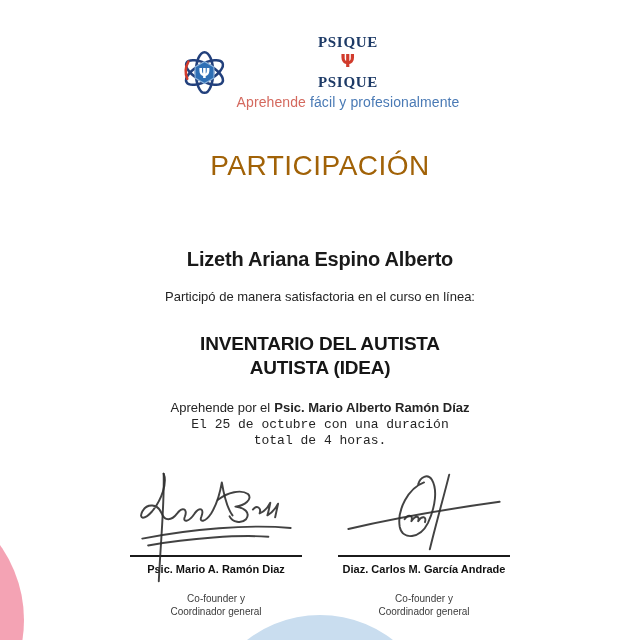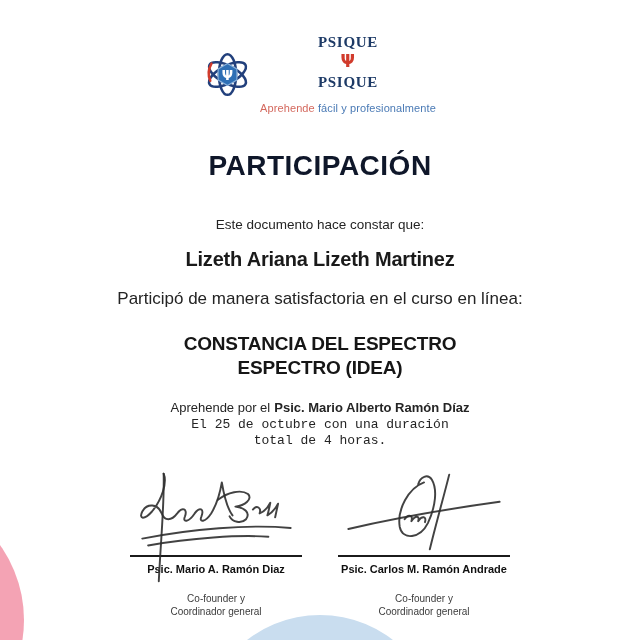--- a/index.html
+++ b/index.html
@@ -11,32 +11,32 @@
 
   
   .logo-row{top:35px;display:flex;justify-content:center;align-items:center;gap:9px;}
   .logo-icon svg{display:block;}
   .brand-text{text-align:left;}
   .brand-line{
     font-family:"Liberation Serif",serif;font-weight:700;font-size:15px;
     letter-spacing:0.7px;color:#1d3a66;display:flex;align-items:center;gap:4px;line-height:1;flex-direction:column;
   }
   .brand-psi{color:#d13b2c;font-size:17px;font-family:"DejaVu Sans",sans-serif;font-weight:700;position:relative;top:-1px;}
-  .tagline{font-size:11px;margin-top:13px;letter-spacing:0.1px;line-height:1;}
+  .tagline{font-size:14px;margin-top:5px;letter-spacing:0.1px;line-height:1;}
   .tagline-hl{color:#d4695e;}
   .tagline-rest{color:#4a7ab5;}
 
   
   .title1{top:111px;font-size:34px;font-weight:700;letter-spacing:0.5px;color:#141414;line-height:38px;}
-  .title2{top:149px;font-size:28px;font-weight:700;letter-spacing:0.5px;color:#0f172a;line-height:34px;}
+  .title2{top:149px;font-size:28px;font-weight:400;letter-spacing:0.5px;color:#a16207;line-height:34px;}
 
   
   .intro{top:217px;font-size:13.5px;color:#242424;}
   .recipient{top:248px;font-size:20px;font-weight:700;letter-spacing:-0.2px;color:#1a1a1a;}
-  .statement{top:289px;font-size:17px;color:#242424;}
+  .statement{top:289px;font-size:13px;color:#242424;}
   .course{top:332px;font-size:19px;font-weight:700;letter-spacing:-0.2px;line-height:24px;color:#161616;}
   .instructor{top:400px;font-size:13px;color:#242424;}
   .instructor b{margin-left:4px;}
   .schedule{top:417px;font-size:13px;line-height:16px;color:#242424;font-family:Liberation Mono, monospace;}
   .schedule .inner{display:inline-block;max-width:302px;}
 
   
   .sig-row{top:465px;display:flex;justify-content:center;gap:36px;}
   .sig-col{width:172px;text-align:center;position:relative;}
   .sig-art{position:relative;height:90px;}
@@ -82,27 +82,26 @@
         <span>PSIQUE</span>
       </div>
       <div class="tagline">
         <span class="tagline-hl">Aprehende</span><span class="tagline-rest"> fácil y profesionalmente</span>
       </div>
     </div>
   </div>
 
   <div class="centered title2">PARTICIPACIÓN</div>
 
-  <div class="centered intro">Este documento hace constar que:</div>
-  <div class="centered recipient">Lizeth Ariana Lizeth Martinez</div>
+  <div class="centered recipient">Lizeth Ariana Espino Alberto</div>
   <div class="centered statement">Participó de manera satisfactoria en el curso en línea:</div>
 
   <div class="centered course">
-    <div>CONSTANCIA DEL ESPECTRO</div>
-    <div>ESPECTRO (IDEA)</div>
+    <div>INVENTARIO DEL AUTISTA</div>
+    <div>AUTISTA (IDEA)</div>
   </div>
 
   <div class="centered instructor">
     <span>Aprehende por el</span><b>Psic. Mario Alberto Ramón Díaz</b>
   </div>
 
   <div class="centered schedule">
     <span class="inner">El 25 de octubre con una duración total de 4 horas.</span>
   </div>
 
@@ -130,21 +129,21 @@
     <div class="sig-col">
       <div class="sig-art">
         <svg viewBox="0 0 172 132">
           <path class="sig-path" d="M86,20 C70,26 58,48 61,66 C64,80 82,78 90,62 C98,45 100,27 94,17 C90,11 82,14 80,22"></path>
           <path class="sig-path" d="M66,58 C70,52 75,54 73,60 C77,54 82,54 80,60 C84,54 89,55 87,61"></path>
           <path class="sig-path" d="M112,12 C106,36 98,64 92,89"></path>
           <path class="sig-path" d="M8,68 C60,56 120,46 164,40"></path>
         </svg>
       </div>
       <div class="sig-line"></div>
-      <div class="sig-name">Psic. Carlos M. Ramón Andrade</div>
+      <div class="sig-name">Diaz. Carlos M. García Andrade</div>
       <div class="sig-role">
         <div>Co-founder y</div>
         <div>Coordinador general</div>
       </div>
     </div>
 
   </div>
 </div>
 
 </body></html>

